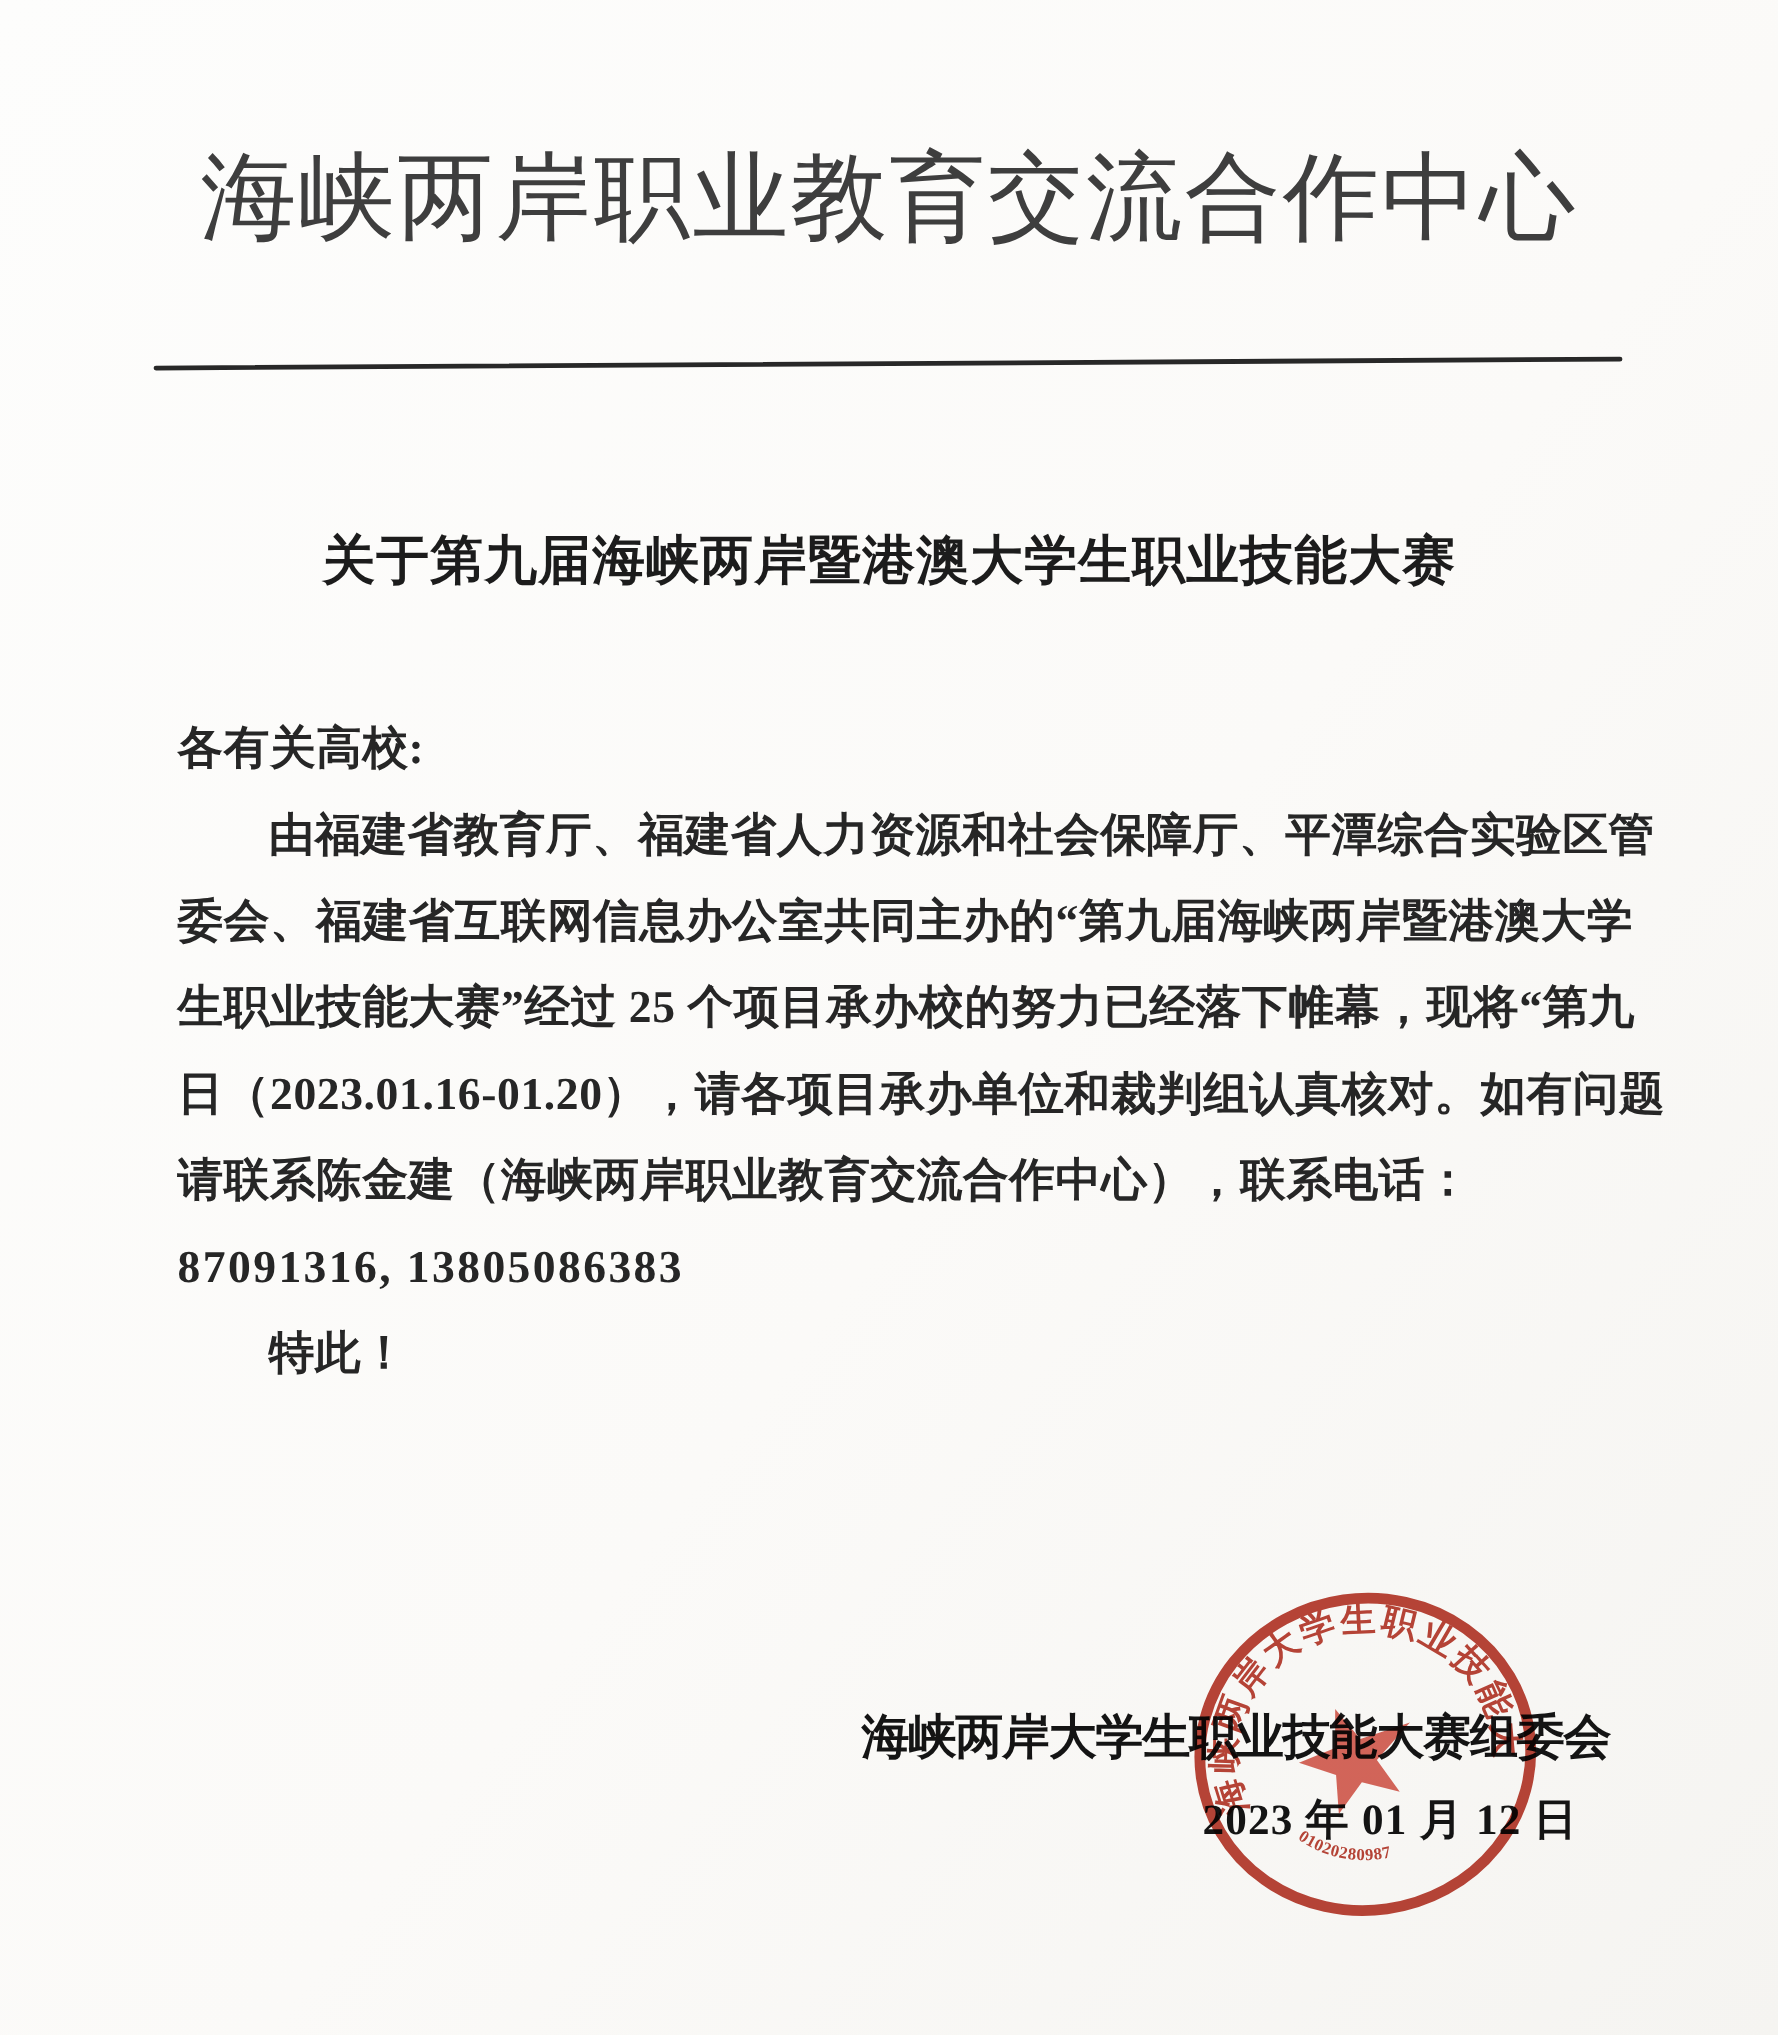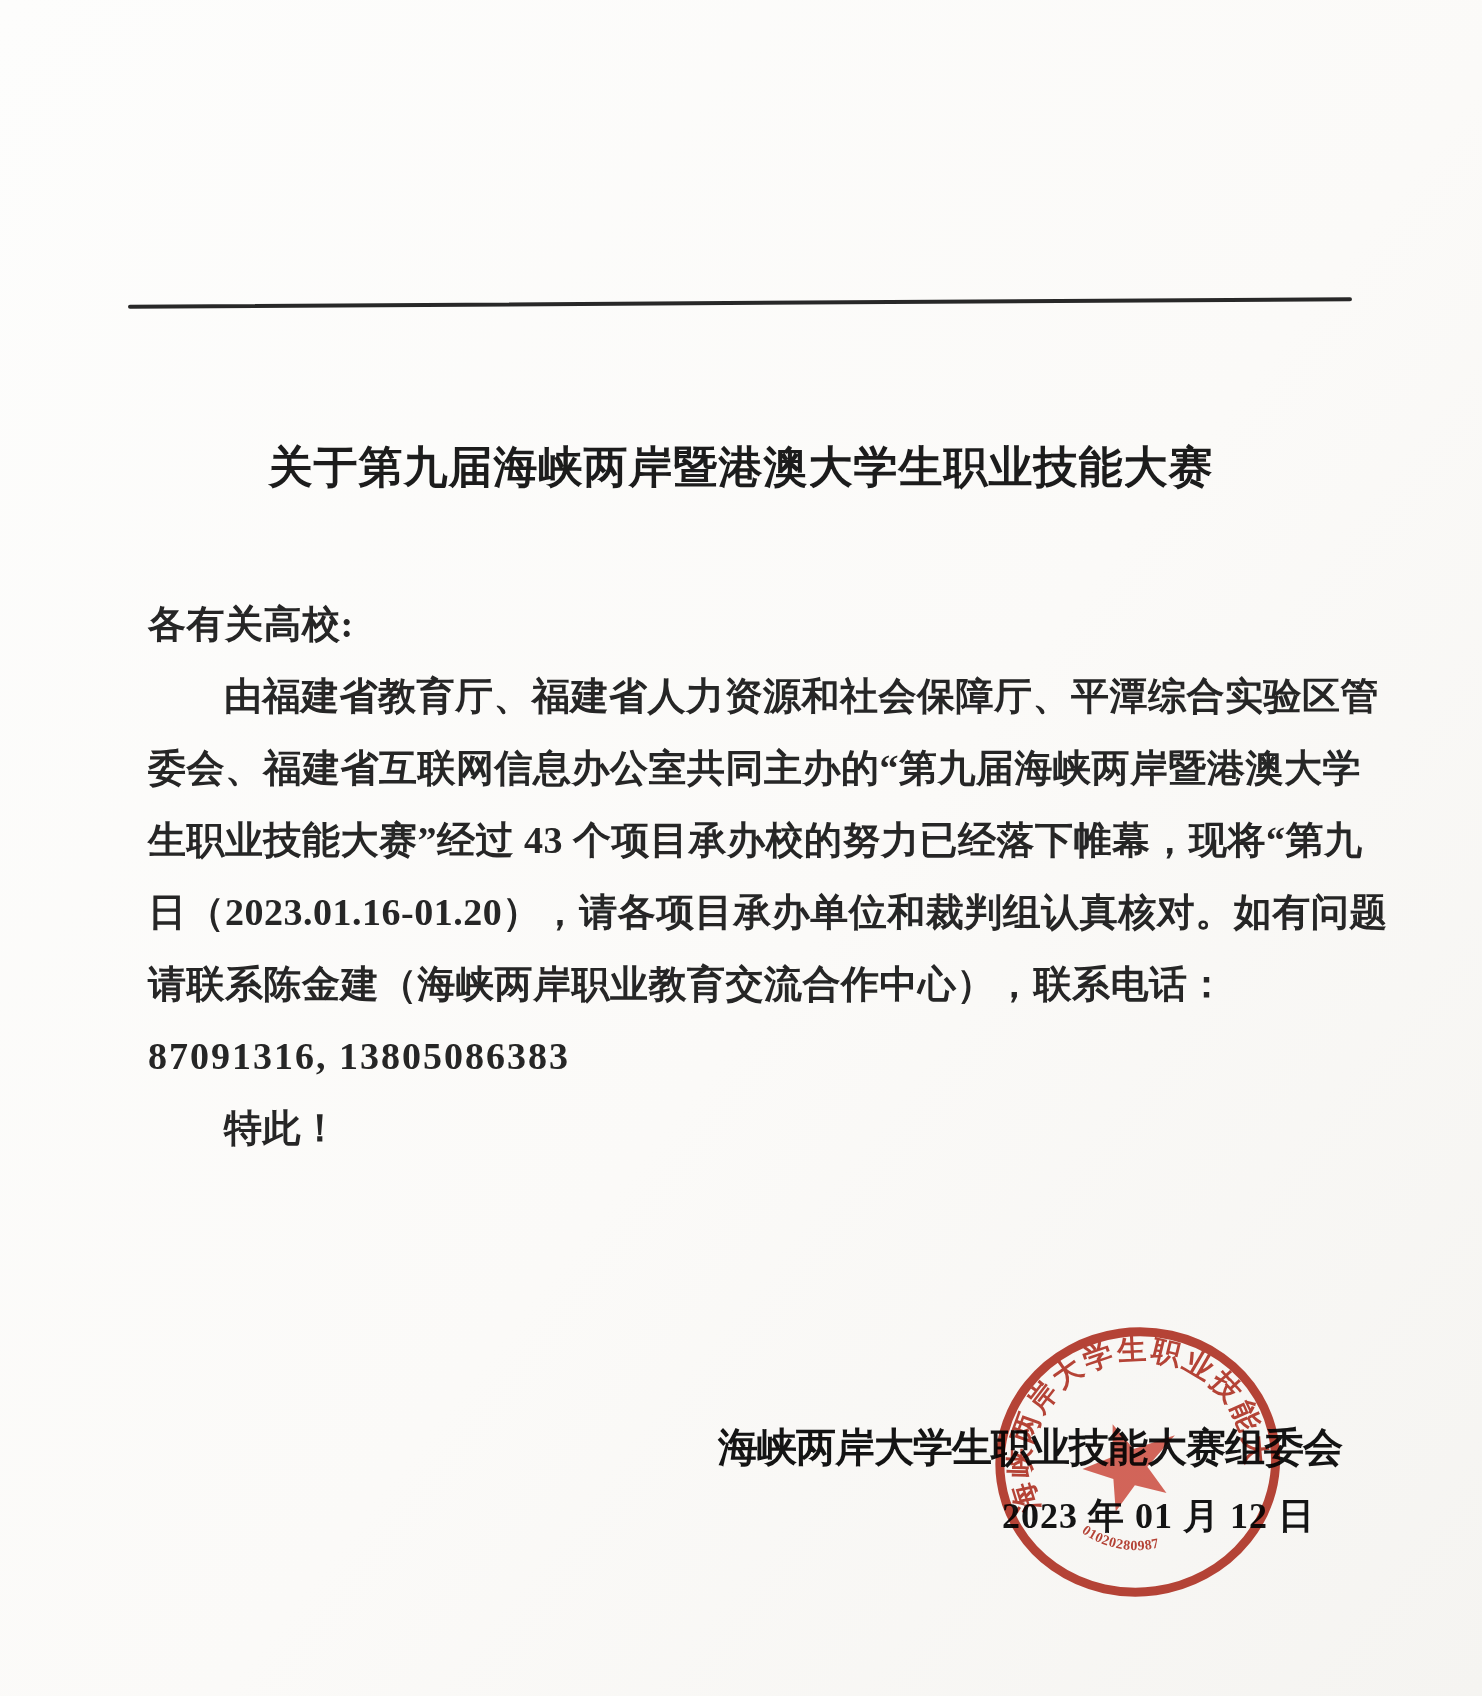--- a/index.html
+++ b/index.html
@@ -61,30 +61,31 @@
     mix-blend-mode:multiply;opacity:.92;z-index:3;
   }
   .seal svg{width:100%;height:100%;}
   .seal text{font-family:"Liberation Serif","DejaVu Serif",serif;font-weight:bold;}
 </style>
 </head>
 <body>
 
 <div class="page">
 
+  <div class="letterhead">海峡两岸职业教育交流合作中心</div>
 
   <div class="rule"></div>
 
   <div class="doc-title t1">关于第九届海峡两岸暨港澳大学生职业技能大赛</div>
 
   <div class="body-block">
     <div class="line">各有关高校:</div>
     <div class="line indent">由福建省教育厅、福建省人力资源和社会保障厅、平潭综合实验区管</div>
     <div class="line">委会、福建省互联网信息办公室共同主办的“第九届海峡两岸暨港澳大学</div>
-    <div class="line">生职业技能大赛”经过 43 个项目承办校的努力已经落下帷幕，现将“第九</div>
+    <div class="line">生职业技能大赛”经过 25 个项目承办校的努力已经落下帷幕，现将“第九</div>
     <div class="line">日（2023.01.16-01.20），请各项目承办单位和裁判组认真核对。如有问题</div>
     <div class="line">请联系陈金建（海峡两岸职业教育交流合作中心），联系电话：</div>
     <div class="line phones">87091316, 13805086383</div>
     <div class="line indent">特此！</div>
   </div>
 
   <div class="signature">海峡两岸大学生职业技能大赛组委会</div>
 
   <div class="date">2023 年 01 月 12 日</div>
 

